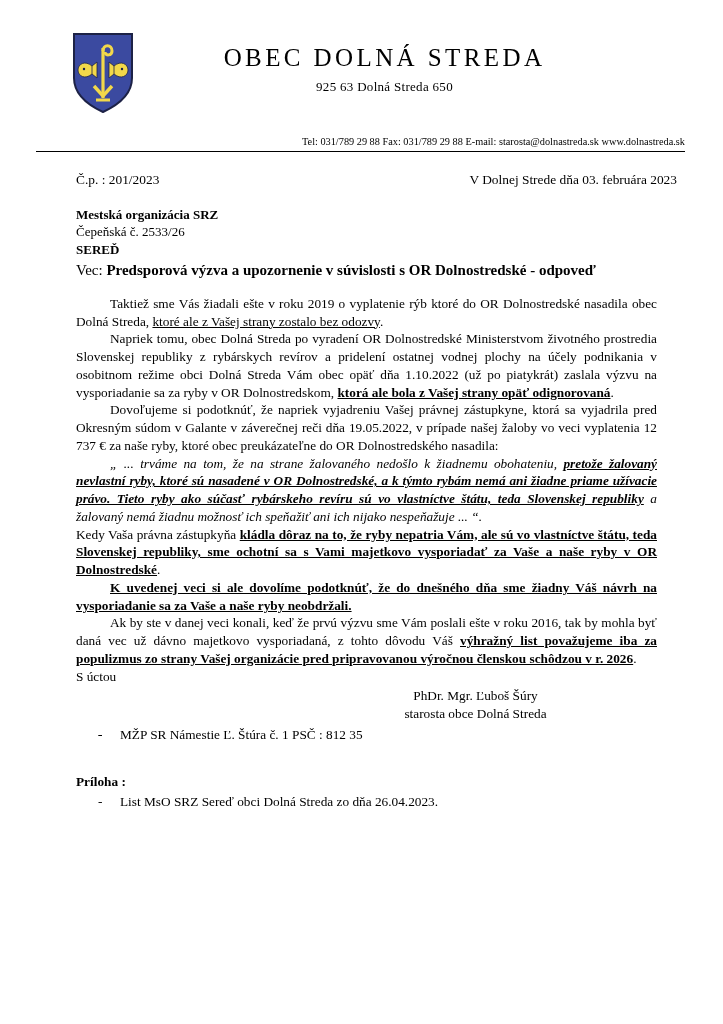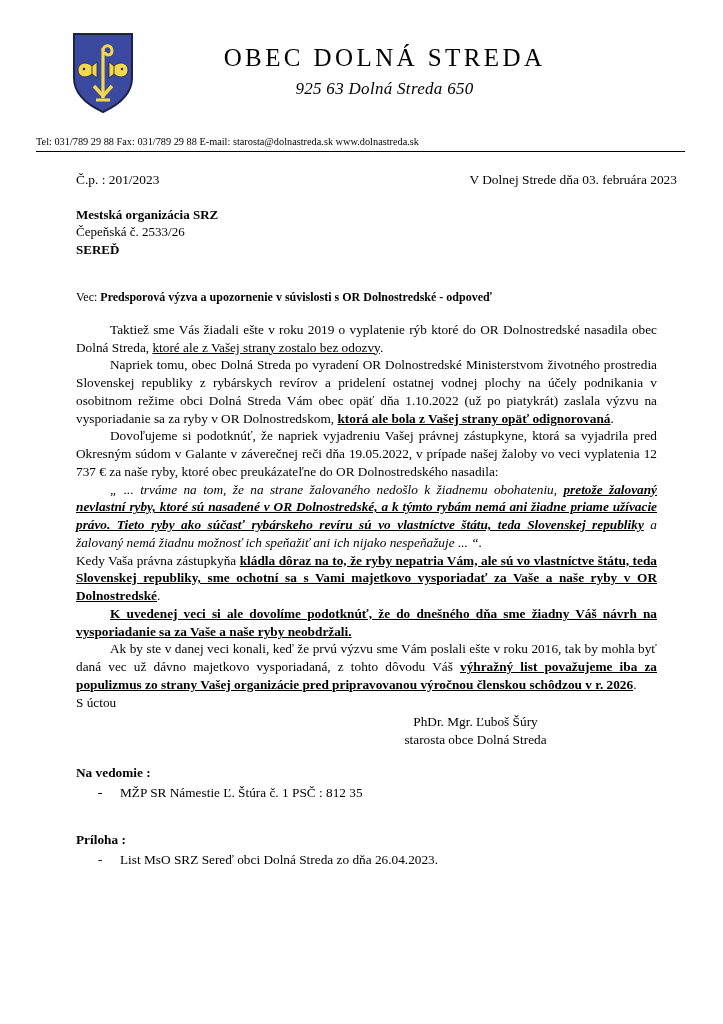--- a/index.html
+++ b/index.html
@@ -43,29 +43,28 @@
     padding-top: 14px;
   }
   .muni-name {
     font-family: "Liberation Serif", serif;
     font-size: 25px;
     letter-spacing: 3.4px;
     font-weight: 400;
     white-space: nowrap;
   }
   .muni-addr {
-    font-size: 17px;
+    font-size: 13px;
     margin-top: 7px;
     letter-spacing: 0.3px;
-    font-style: italic;
   }
 
   .contact-line {
     margin-top: 22px;
-    text-align: left;
+    text-align: right;
     font-size: 10.3px;
     font-family: "Liberation Serif", serif;
   }
   .contact-line span { white-space: nowrap; }
   .rule {
     margin-top: 4px;
     border: none;
     border-top: 1.6px solid #000;
     width: 100%;
   }
@@ -80,23 +79,23 @@
   }
   .addressee {
     margin-top: 18px;
     padding-left: 40px;
     font-size: 13px;
     line-height: 1.33;
   }
   .addressee .b { font-weight: bold; }
 
   .subject {
-    margin-top: 32px;
-    padding-left: 40px;
-    font-size: 12px;
+    margin-top: 4px;
+    padding-left: 40px;
+    font-size: 15px;
   }
   .subject .lbl { font-weight: normal; }
   .subject .val { font-weight: bold; }
 
   .content {
     margin-top: 16px;
     padding-left: 40px;
     padding-right: 28px;
     font-size: 13.3px;
     line-height: 1.335;
@@ -217,21 +216,20 @@
     <p><span>Ak by ste v danej veci konali, keď že prvú výzvu sme Vám poslali ešte v roku 2016, tak by mohla byť daná vec už dávno majetkovo vysporiadaná, z tohto dôvodu Váš </span><span class="u b">výhražný list považujeme iba za populizmus zo strany Vašej organizácie pred pripravovanou výročnou členskou schôdzou v r. 2026</span><span>.</span></p>
 
     <p class="noindent">S úctou</p>
   </div>
 
   <div class="sign-block">
     <div>PhDr. Mgr. Ľuboš Šúry</div>
     <div>starosta obce Dolná Streda</div>
   </div>
 
-  <div class="section-title">Na vedomie :</div>
   <ul class="dashlist">
     <li><span class="dash">-</span></li>
     <li><span class="dash">-</span><span>MŽP SR Námestie Ľ. Štúra č. 1 PSČ : 812 35</span></li>
   </ul>
 
   <div class="spacer-lg"></div>
 
   <div class="section-title">Príloha :</div>
   <ul class="dashlist">
     <li><span class="dash">-</span><span>List MsO SRZ Sereď obci Dolná Streda zo dňa 26.04.2023.</span></li>

